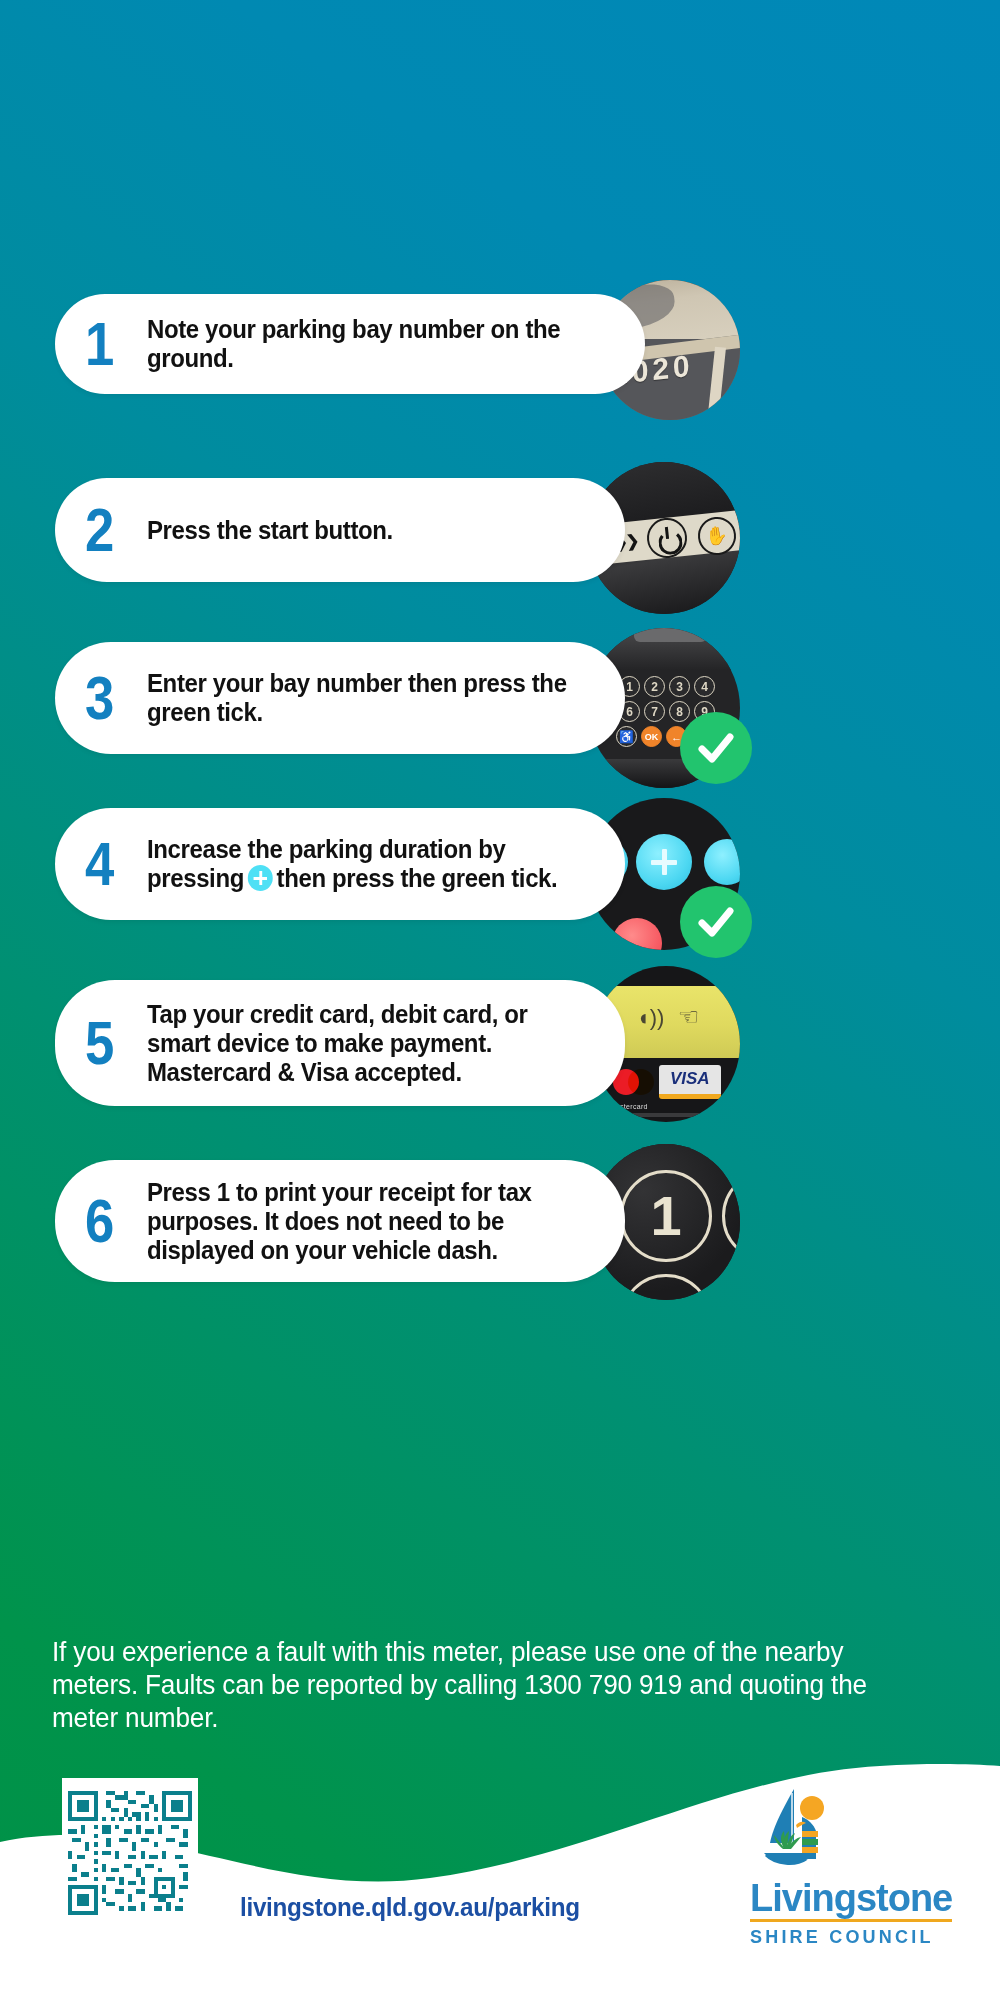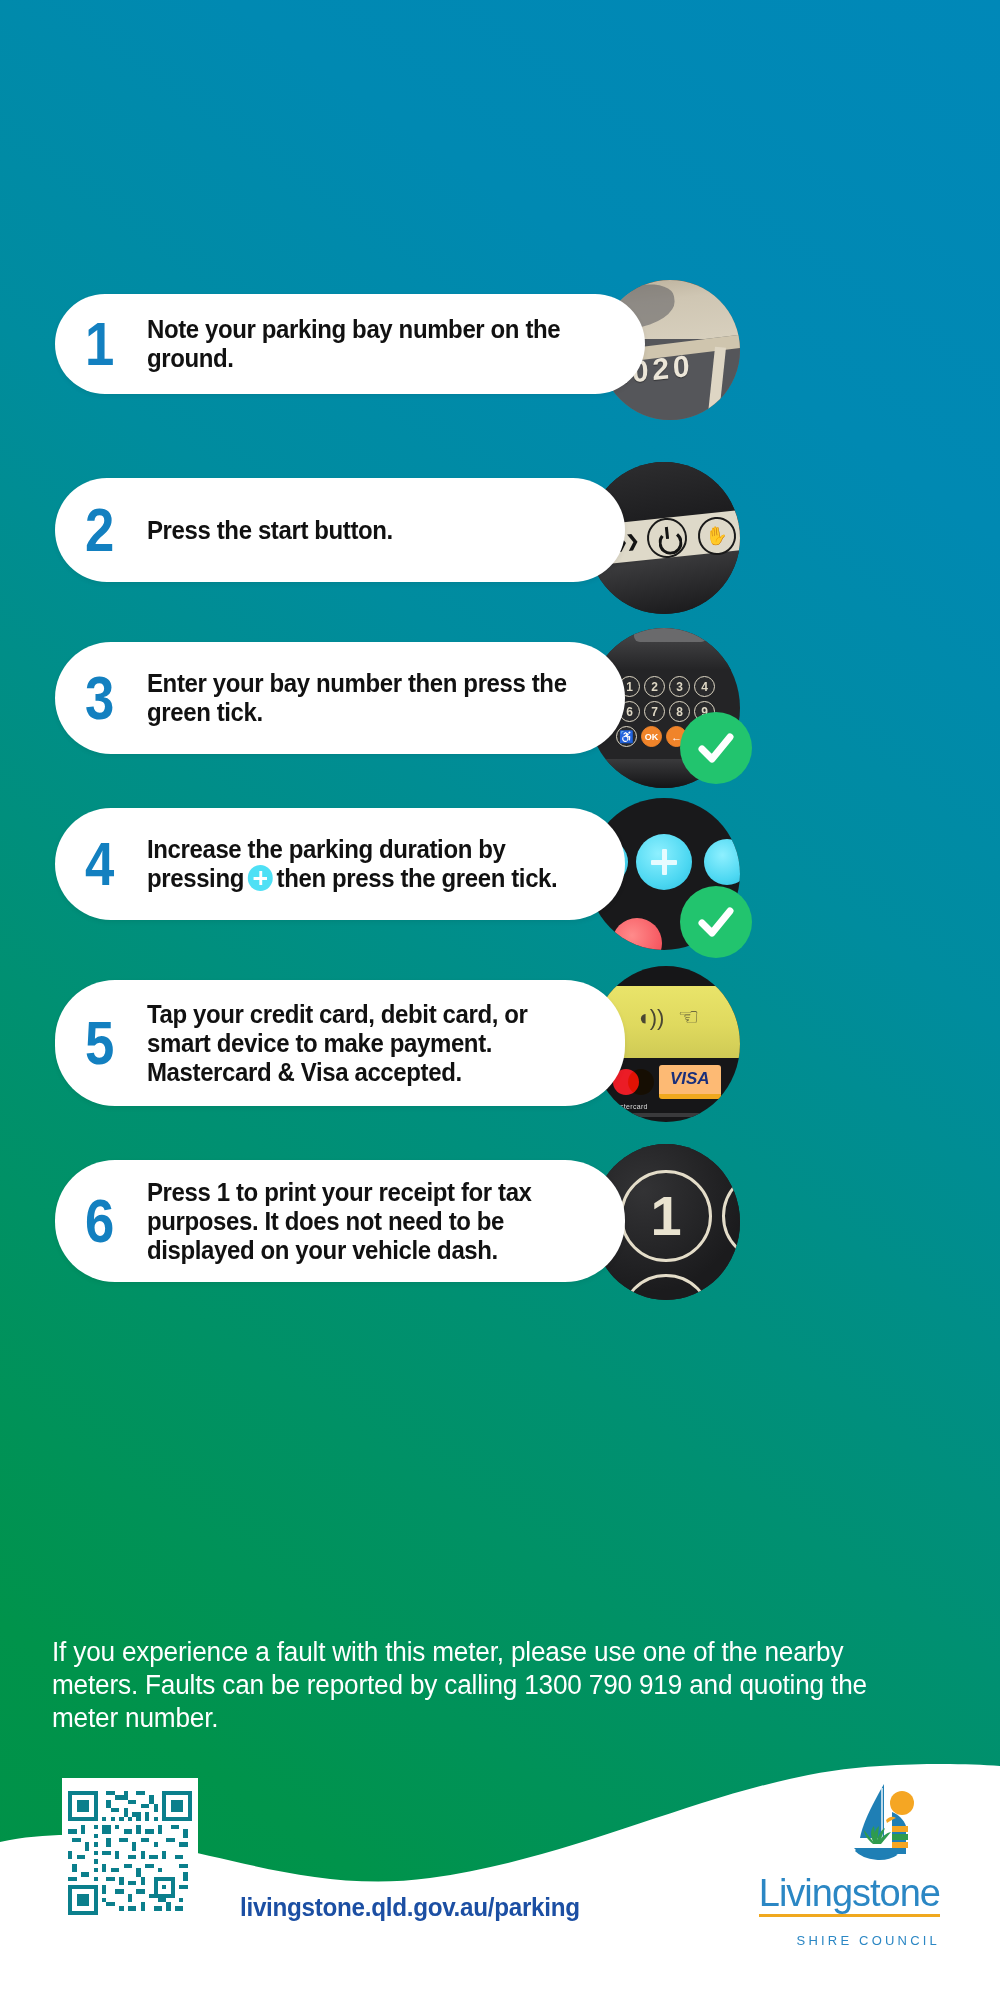--- a/index.html
+++ b/index.html
@@ -224,21 +224,21 @@
   .ph5 .yellow { position:absolute; left:0; top:13%; width:100%; height:46%;
     background:linear-gradient(180deg,#e9e46a 0%,#dfd95e 55%,#cfca55 100%); }
   .ph5 .wave { position:absolute; left:30%; top:25%; color:#4a4733; font-size:22px; }
   .ph5 .hand { position:absolute; left:58%; top:24%; font-size:24px; color:#4a4733; }
   .ph5 .mc { position:absolute; left:14%; bottom:16%; width:46px; height:30px; }
   .ph5 .mc .o1 { position:absolute; left:0; top:2px; width:26px; height:26px; border-radius:50%; background:#eb1c26; }
   .ph5 .mc .o2 { position:absolute; left:15px; top:2px; width:26px; height:26px; border-radius:50%; background:#f6a01a; mix-blend-mode:multiply; }
   .ph5 .mclbl { position:absolute; left:12%; bottom:8%; color:#ddd; font-size:7px; letter-spacing:0.3px; }
   .ph5 .visa {
     position:absolute; right:13%; bottom:15%; width:62px; height:34px;
-    background:#fdba74; border-radius:3px;
+    background:#e5e5e5; border-radius:3px;
     display:flex; align-items:center; justify-content:center;
     color:#1a2f7a; font-size:17px; font-weight:bold; font-style:italic;
     border-bottom:5px solid #f0a81e;
   }
   .ph5 .rim { position:absolute; left:0; bottom:3%; width:100%; height:4px; background:#3a3a3c; }
 
   
   .ph6 { background:#1c1c1e; }
   .ph6 .tex { position:absolute; inset:0;
     background:radial-gradient(circle at 35% 30%, #333335 0%, #1b1b1d 70%); }
@@ -274,31 +274,31 @@
     width:136px; height:150px;
     background:#ffffff; padding:6px;
   }
   #qr svg { display:block; width:100%; height:100%; }
   #url {
     position:absolute; left:240px; bottom:78px;
     color:#1c4fa3; font-size:25px; font-weight:bold;
     letter-spacing:-0.3px;
     transform:scaleX(0.97); transform-origin:left bottom;
   }
-  #logo { position:absolute; right:60px; bottom:52px; width:190px; text-align:right; }
+  #logo { position:absolute; right:60px; bottom:52px; width:190px; text-align:left;font-weight:bold; }
   #logo .mark { height:92px; position:relative; }
   #logo .wordmark {
     color:#2b87c4; font-size:38px; line-height:1;
     letter-spacing:-1px;
     border-bottom:3px solid #f0a81e;
     padding-bottom:2px; display:inline-block;
   }
   #logo .sub {
-    color:#2b87c4; font-size:13px; letter-spacing:3.2px;
-    margin-top:16px;
+    color:#2b87c4; font-size:18px; letter-spacing:3.2px;
+    margin-top:5px;
   }
 </style>
 </head>
 <body>
 
 <div id="poster">
 
 
   <div id="steps">
 

